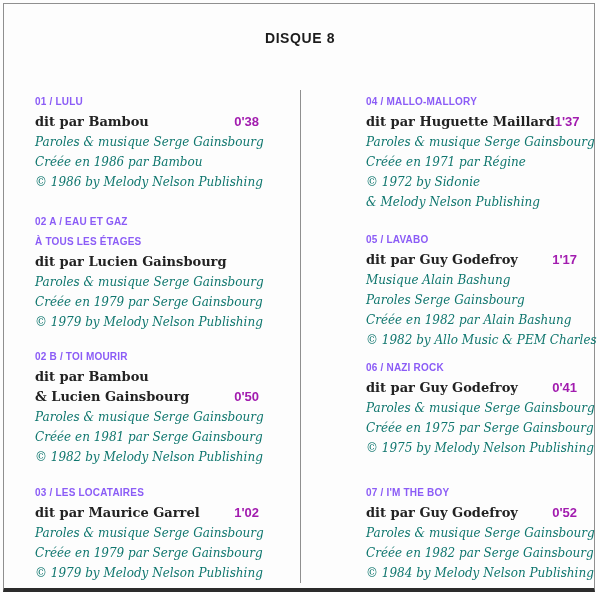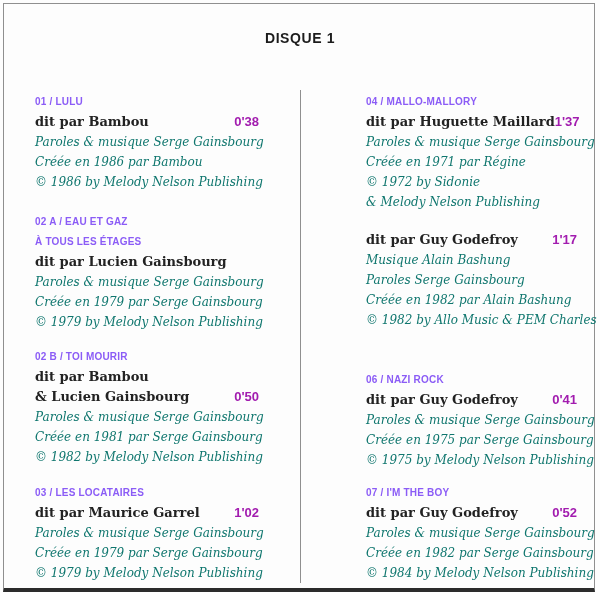--- a/index.html
+++ b/index.html
@@ -50,21 +50,21 @@
     position: absolute;
   }
   .col-left  { left: 35px;  width: 224px; }
   .col-right { left: 318px; width: 211px; margin-left: 48px; }
   .t-l0 { top: 92px; }
   .t-l1 { top: 212px; }
   .t-l2 { top: 347px; }
   .t-l3 { top: 483px; }
   .t-r0 { top: 92px; }
   .t-r1 { top: 230px; }
-  .t-r2 { top: 370px; }
+  .t-r2 { top: 358px; }
   .t-r3 { top: 483px; }
   .ttl {
     font-family: "Liberation Sans", sans-serif;
     font-size: 10px;
     font-weight: 700;
     line-height: 20px;
     letter-spacing: 0.2px;
     color: #8b5cf6;
     white-space: nowrap;
   }
@@ -98,21 +98,21 @@
     color: #0f766e;
     white-space: nowrap;
   }
 </style>
 </head>
 <body>
 
 <div class="page">
   <div class="frame"></div>
 
-  <h1 class="disc-title">DISQUE 1</h1>
+  <h1 class="disc-title">DISQUE 8</h1>
 
   <div class="divider"></div>
 
   <section class="track col-left t-l0">
     <div class="ttl">01 / LULU</div>
     <div class="perf">
       <span class="perf-text">dit par Bambou</span>
       <span class="dur">0'38</span>
     </div>
     <div class="cred">Paroles &amp; musique Serge Gainsbourg</div>
@@ -163,20 +163,21 @@
       <span class="perf-text">dit par Huguette Maillard</span>
       <span class="dur">1'37</span>
     </div>
     <div class="cred">Paroles &amp; musique Serge Gainsbourg</div>
     <div class="cred">Créée en 1971 par Régine</div>
     <div class="cred">© 1972 by Sidonie</div>
     <div class="cred">&amp; Melody Nelson Publishing</div>
   </section>
 
   <section class="track col-right t-r1">
+    <div class="ttl">05 / LAVABO</div>
     <div class="perf">
       <span class="perf-text">dit par Guy Godefroy</span>
       <span class="dur">1'17</span>
     </div>
     <div class="cred">Musique Alain Bashung</div>
     <div class="cred">Paroles Serge Gainsbourg</div>
     <div class="cred">Créée en 1982 par Alain Bashung</div>
     <div class="cred">© 1982 by Allo Music &amp; PEM Charles Talar</div>
   </section>
 

